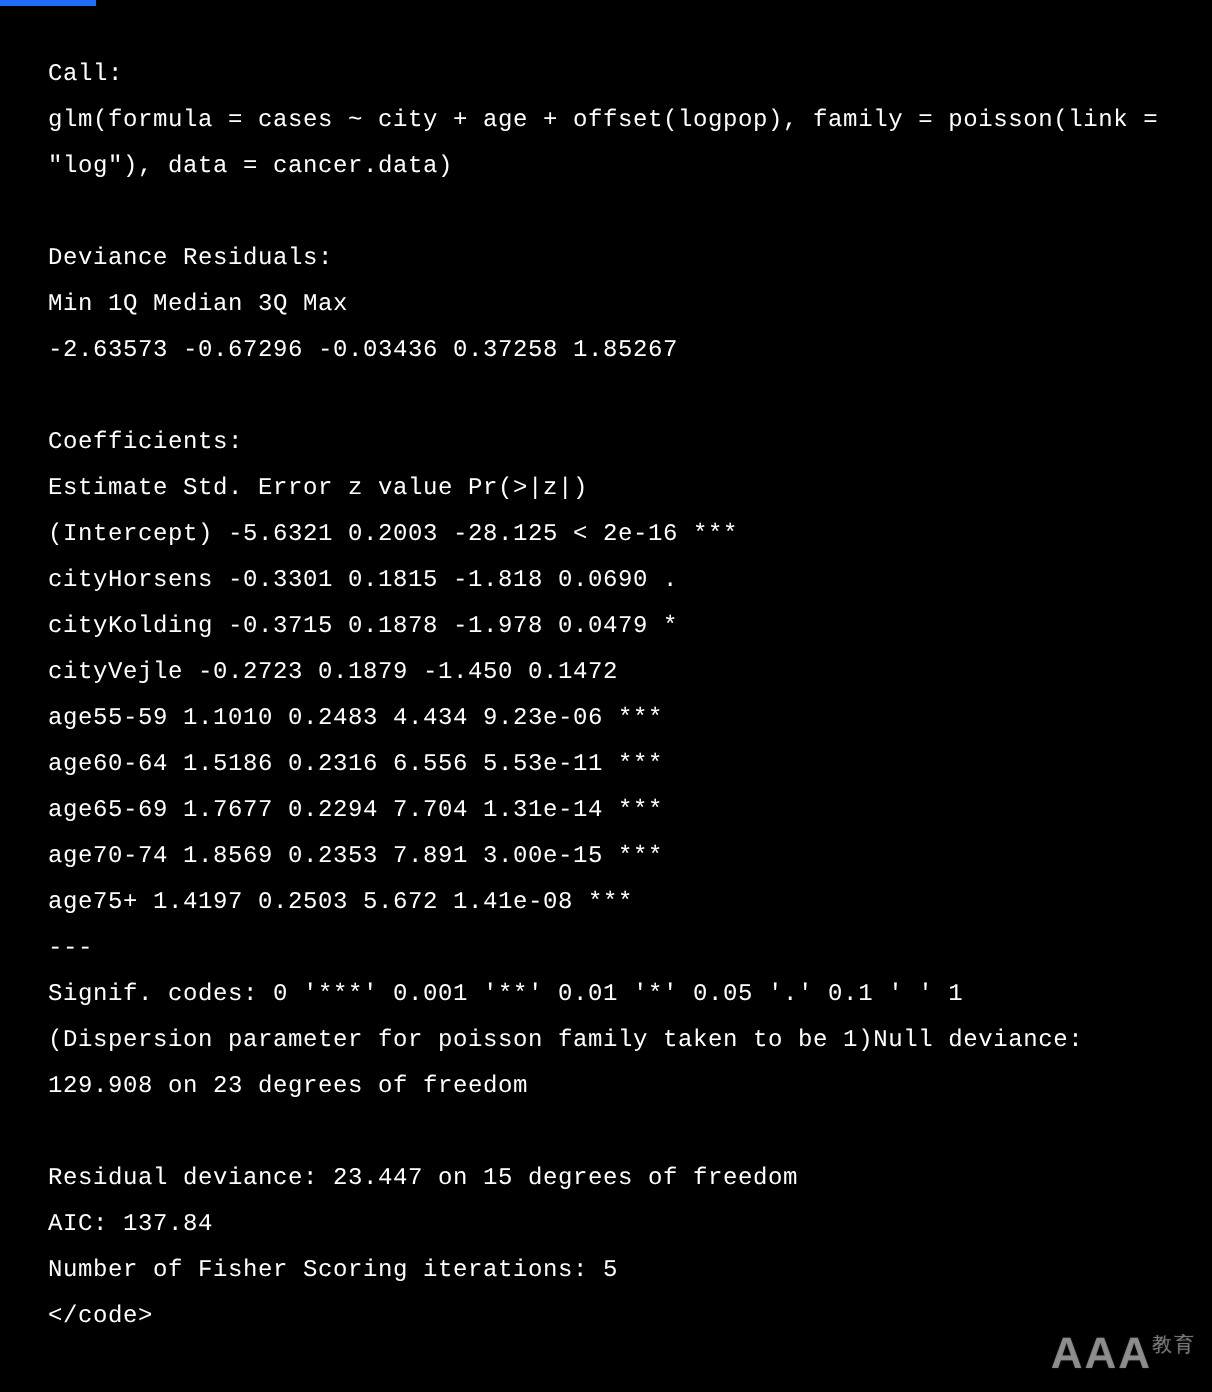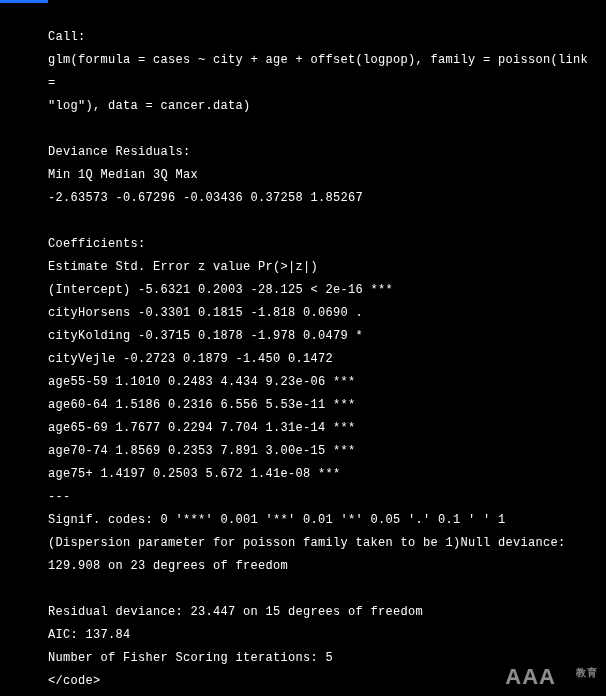--- a/index.html
+++ b/index.html
@@ -24,21 +24,20 @@
   }
   .content {
     position: absolute;
     top: 26px;
     left: 24px;
     right: 16px;
     line-height: 23px;
     white-space: pre-wrap;
     word-break: break-word;
     letter-spacing: 0.3px;
-    margin-left: 24px;
   }
   .line {
     display: block;
   }
   .blank {
     display: block;
     height: 23px;
   }
   .watermark {
     position: absolute;
@@ -47,22 +46,22 @@
     font-family: Arial, Helvetica, sans-serif;
     font-weight: bold;
     font-size: 22px;
     color: rgba(255,255,255,0.45);
     letter-spacing: 1px;
     pointer-events: none;
     text-shadow: 0 0 1px rgba(255,255,255,0.2);
   }
   .watermark .small {
     font-size: 10px;
-    font-weight: bold;
-    margin-left: 20px;
+    font-weight: normal;
+    margin-left: 0;
     vertical-align: super;
     color: rgba(255,255,255,0.4);
   }
 </style>
 </head>
 <body>
 
 <div class="topbar"></div>
 
 <div id="lines-container" class="content"><span class="line">Call:</span><span class="line">glm(formula = cases ~ city + age + offset(logpop), family = poisson(link =</span><span class="line">"log"), data = cancer.data)</span><span class="blank"></span><span class="line">Deviance Residuals:</span><span class="line">Min 1Q Median 3Q Max</span><span class="line">-2.63573 -0.67296 -0.03436 0.37258 1.85267</span><span class="blank"></span><span class="line">Coefficients:</span><span class="line">Estimate Std. Error z value Pr(&gt;|z|)</span><span class="line">(Intercept) -5.6321 0.2003 -28.125 &lt; 2e-16 ***</span><span class="line">cityHorsens -0.3301 0.1815 -1.818 0.0690 .</span><span class="line">cityKolding -0.3715 0.1878 -1.978 0.0479 *</span><span class="line">cityVejle -0.2723 0.1879 -1.450 0.1472</span><span class="line">age55-59 1.1010 0.2483 4.434 9.23e-06 ***</span><span class="line">age60-64 1.5186 0.2316 6.556 5.53e-11 ***</span><span class="line">age65-69 1.7677 0.2294 7.704 1.31e-14 ***</span><span class="line">age70-74 1.8569 0.2353 7.891 3.00e-15 ***</span><span class="line">age75+ 1.4197 0.2503 5.672 1.41e-08 ***</span><span class="line">---</span><span class="line">Signif. codes: 0 '***' 0.001 '**' 0.01 '*' 0.05 '.' 0.1 ' ' 1</span><span class="line">(Dispersion parameter for poisson family taken to be 1)Null deviance:</span><span class="line">129.908 on 23 degrees of freedom</span><span class="blank"></span><span class="line">Residual deviance: 23.447 on 15 degrees of freedom</span><span class="line">AIC: 137.84</span><span class="line">Number of Fisher Scoring iterations: 5</span><span class="line">&lt;/code&gt;</span></div>

